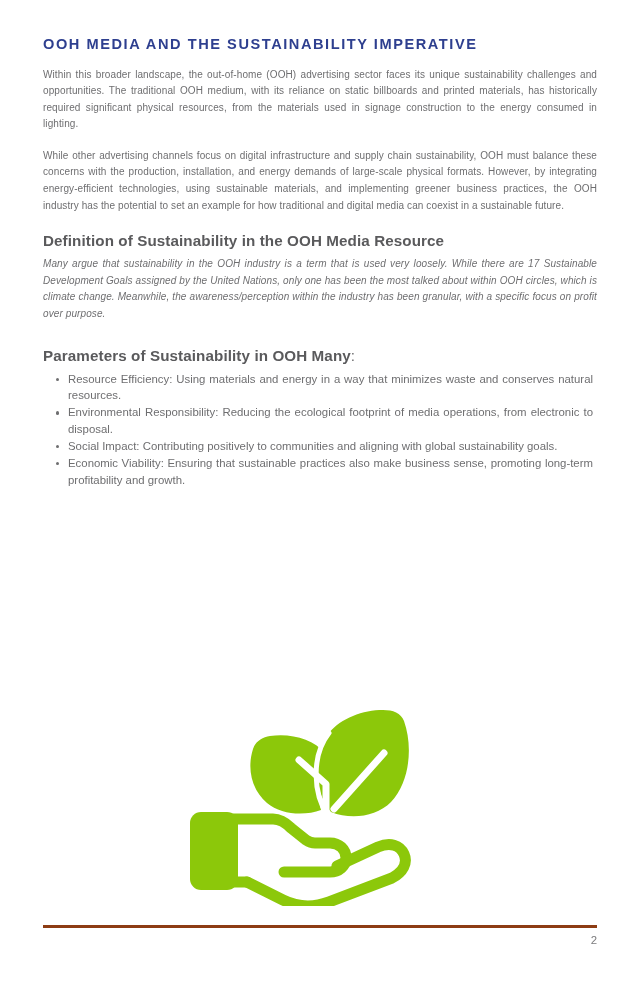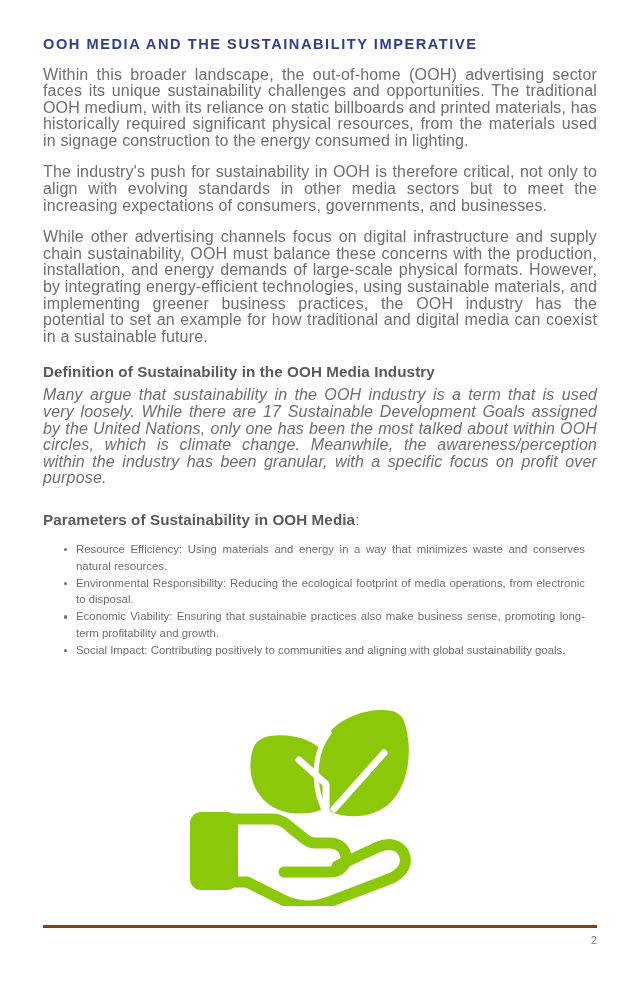--- a/index.html
+++ b/index.html
@@ -38,21 +38,21 @@
     color: #2e3f8f;
     letter-spacing: 1.55px;
     text-transform: uppercase;
     line-height: 1.2;
     margin: 0 0 13px 0;
     white-space: nowrap;
   }
 
   
   .para {
-    font-size: 16px;
+    font-size: 10px;
     color: #6e6e70;
     line-height: 16.6px;
     text-align: justify;
     margin: 0 0 15px 0;
     letter-spacing: 0.01em;
   }
   .para:last-child { margin-bottom: 0; font-style: italic; }
 
   
   .subheading {
@@ -67,21 +67,21 @@
     font-weight: normal;
     color: #6e6e70;
   }
 
   .block-def { margin-top: 17px; }
   .block-params { margin-top: 23px; }
 
   
   ul.bullets {
     list-style: none;
-    margin: 12px;
+    margin: 4px;
     padding: 0;
   }
   ul.bullets li {
     position: relative;
     padding-left: 21px;
     font-size: 11.4px;
     color: #6e6e70;
     line-height: 16.6px;
     text-align: justify;
     margin-bottom: 0.5px;
@@ -132,38 +132,37 @@
 
 <div class="page">
 
   <div class="content">
 
     <h1 class="section-heading">OOH Media and the Sustainability Imperative</h1>
 
     <p class="para">Within this broader landscape, the out-of-home (OOH) advertising sector faces its unique sustainability challenges and opportunities. The traditional OOH medium, with its reliance on static billboards and printed materials, has historically required significant physical resources, from the materials used in signage construction to the energy consumed in lighting.</p>
 
 
-    <p class="para">The industry's push for sustainability in OOH is therefore critical, not only to align with evolving standards in other media sectors but to meet the increasing expectations of consumers, governments, and businesses.</p>
 
     <p class="para">While other advertising channels focus on digital infrastructure and supply chain sustainability, OOH must balance these concerns with the production, installation, and energy demands of large-scale physical formats. However, by integrating energy-efficient technologies, using sustainable materials, and implementing greener business practices, the OOH industry has the potential to set an example for how traditional and digital media can coexist in a sustainable future.</p>
 
     <div class="block-def">
-      <h2 class="subheading">Definition of Sustainability in the OOH Media Industry</h2>
+      <h2 class="subheading">Definition of Sustainability in the OOH Media Resource</h2>
       <p class="para">Many argue that sustainability in the OOH industry is a term that is used very loosely. While there are 17 Sustainable Development Goals assigned by the United Nations, only one has been the most talked about within OOH circles, which is climate change. Meanwhile, the awareness/perception within the industry has been granular, with a specific focus on profit over purpose.</p>
     </div>
 
     <div class="block-params">
       <h2 class="subheading">
-        <span>Parameters of Sustainability in OOH Media</span><span class="colon">:</span>
+        <span>Parameters of Sustainability in OOH Many</span><span class="colon">:</span>
       </h2>
       <ul class="bullets">
         <li>Resource Efficiency: Using materials and energy in a way that minimizes waste and conserves natural resources.</li>
         <li>Environmental Responsibility: Reducing the ecological footprint of media operations, from electronic to disposal.</li>
+        <li>Social Impact: Contributing positively to communities and aligning with global sustainability goals.</li>
         <li>Economic Viability: Ensuring that sustainable practices also make business sense, promoting long-term profitability and growth.</li>
-        <li>Social Impact: Contributing positively to communities and aligning with global sustainability goals.</li>
       </ul>
     </div>
 
   </div>
 
   <div class="illustration">
     <svg viewBox="0 0 232 200" xmlns="http://www.w3.org/2000/svg">
       <g fill="none" stroke="none">
 
         <path d="M136 104 C 120 110, 96 109, 82 97 C 66 83, 62 62, 68 43

